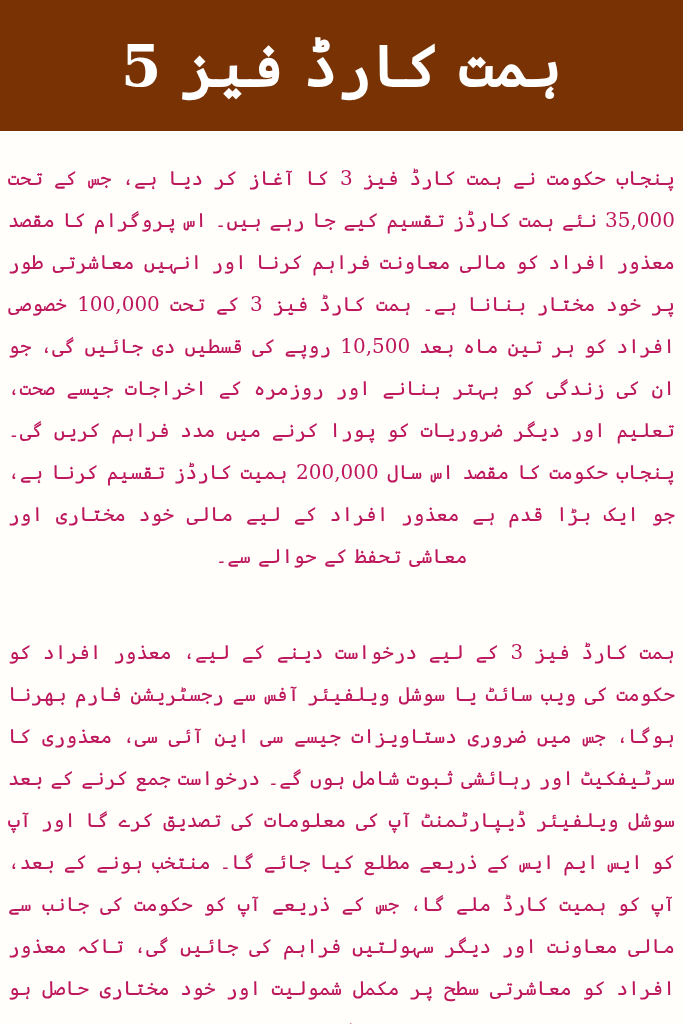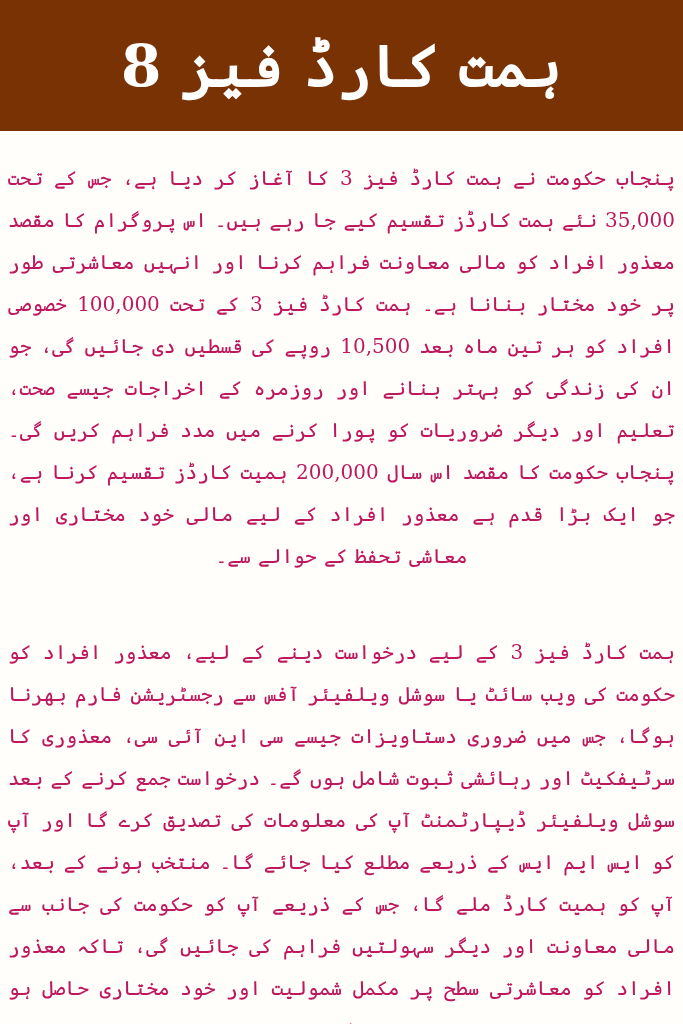--- a/index.html
+++ b/index.html
@@ -54,21 +54,21 @@
     unicode-bidi: plaintext;
     word-spacing: 1px;
   }
 </style>
 </head>
 <body>
 
 <div class="page">
 
   <header class="banner">
-    <h1>ہمت کارڈ فیز 8</h1>
+    <h1>ہمت کارڈ فیز 5</h1>
   </header>
 
   <main class="article">
     <p>پنجاب حکومت نے ہمت کارڈ فیز 3 کا آغاز کر دیا ہے، جس کے تحت 35,000 نئے ہمت کارڈز تقسیم کیے جا رہے ہیں۔ اس پروگرام کا مقصد معذور افراد کو مالی معاونت فراہم کرنا اور انہیں معاشرتی طور پر خود مختار بنانا ہے۔ ہمت کارڈ فیز 3 کے تحت 100,000 خصوصی افراد کو ہر تین ماہ بعد 10,500 روپے کی قسطیں دی جائیں گی، جو ان کی زندگی کو بہتر بنانے اور روزمرہ کے اخراجات جیسے صحت، تعلیم اور دیگر ضروریات کو پورا کرنے میں مدد فراہم کریں گی۔ پنجاب حکومت کا مقصد اس سال 200,000 ہمیت کارڈز تقسیم کرنا ہے، جو ایک بڑا قدم ہے معذور افراد کے لیے مالی خود مختاری اور معاشی تحفظ کے حوالے سے۔</p>
     <p>ہمت کارڈ فیز 3 کے لیے درخواست دینے کے لیے، معذور افراد کو حکومت کی ویب سائٹ یا سوشل ویلفیئر آفس سے رجسٹریشن فارم بھرنا ہوگا، جس میں ضروری دستاویزات جیسے سی این آئی سی، معذوری کا سرٹیفکیٹ اور رہائشی ثبوت شامل ہوں گے۔ درخواست جمع کرنے کے بعد سوشل ویلفیئر ڈیپارٹمنٹ آپ کی معلومات کی تصدیق کرے گا اور آپ کو ایس ایم ایس کے ذریعے مطلع کیا جائے گا۔ منتخب ہونے کے بعد، آپ کو ہمیت کارڈ ملے گا، جس کے ذریعے آپ کو حکومت کی جانب سے مالی معاونت اور دیگر سہولتیں فراہم کی جائیں گی، تاکہ معذور افراد کو معاشرتی سطح پر مکمل شمولیت اور خود مختاری حاصل ہو سکے۔</p>
   </main>
 
 </div>
 
 </body></html>

